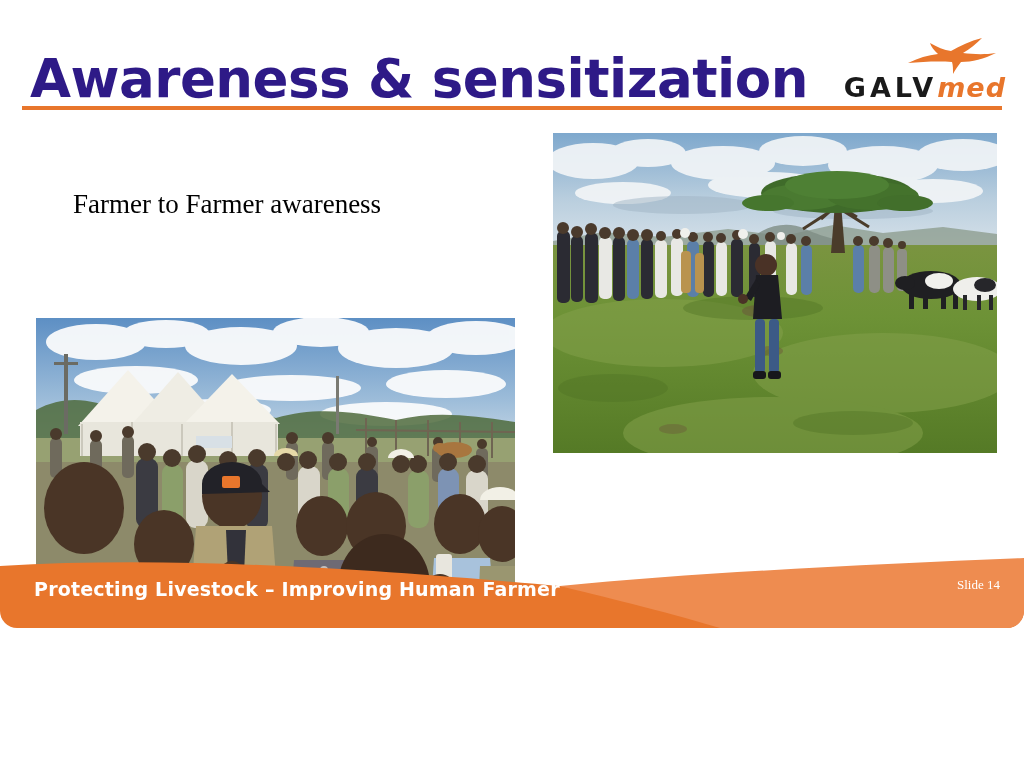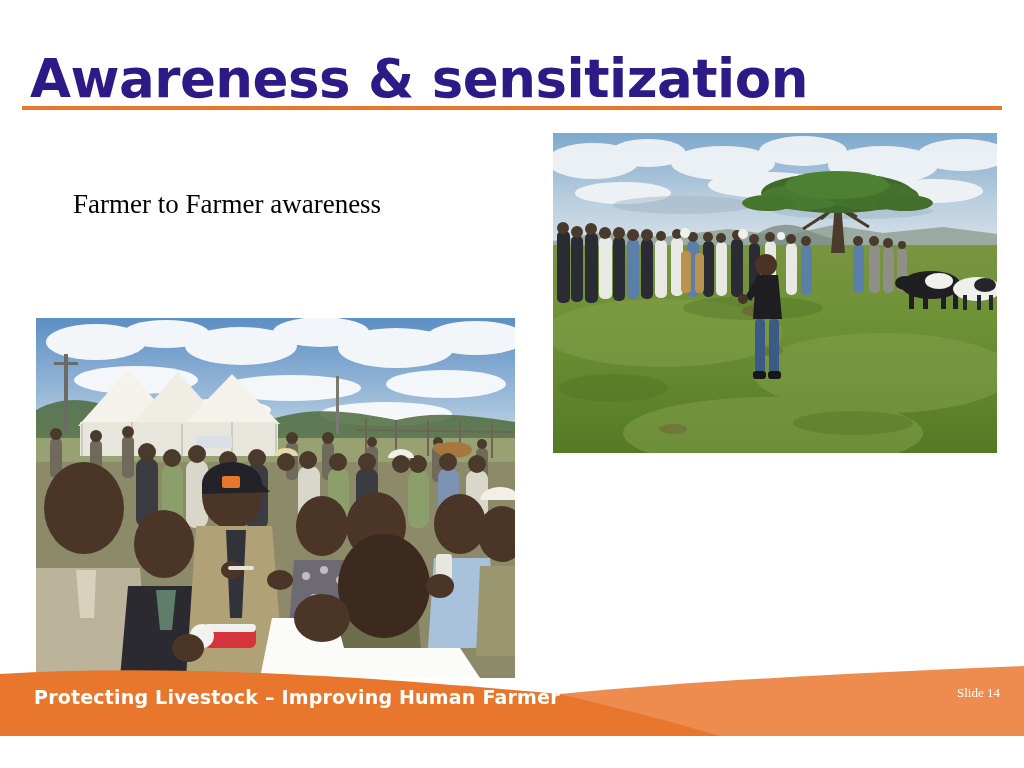--- a/index.html
+++ b/index.html
@@ -6,23 +6,24 @@
     margin: 0;
     padding: 0;
     background: #ffffff;
   }
   body {
     font-family: "Liberation Sans", sans-serif;
   }
   #slide {
     position: relative;
     width: 1024px;
-    height: 736px;
+    height: 628px;
     background: #ffffff;
     overflow: hidden;
+    border-radius: 17px;
   }
 
   
   #slide-title {
     position: absolute;
     left: 30px;
     top: 52px;
     font-family: "DejaVu Sans", sans-serif;
     font-size: 53px;
     font-weight: 700;
@@ -151,20 +152,31 @@
   }
 </style>
 </head>
 <body>
 
 <div id="slide">
 
   <div id="slide-title">Awareness &amp; sensitization</div>
   <div id="title-rule"></div>
 
+  <div id="logo">
+    <svg id="logo-bird" viewBox="0 0 96 38">
+      <path d="M4 27 C14 22 24 19 34 18 C30 14 27 11 26 7 C33 11 40 14 47 15
+               C56 10 66 5 78 2 C72 8 66 13 59 17 C68 18 79 19 92 17
+               C80 23 68 26 57 26 C54 30 51 34 49 38 C49 33 49 29 48 26
+               C33 25 18 26 4 27 Z" fill="#E8762C"></path>
+    </svg>
+    <div id="logo-wordmark">
+      <span class="logo-galv">GALV</span><span class="logo-med">med</span>
+    </div>
+  </div>
 
   <div class="body-text" id="caption-top">Farmer to Farmer awareness</div>
 
   <div class="photo" id="photo-field">
     <svg viewBox="0 0 444 320" preserveAspectRatio="none">
       <defs>
         <linearGradient id="skyA" x1="0" y1="0" x2="0" y2="1">
           <stop offset="0%" stop-color="#7ea8cd"></stop>
           <stop offset="55%" stop-color="#b9cede"></stop>
           <stop offset="100%" stop-color="#d9e3ea"></stop>

